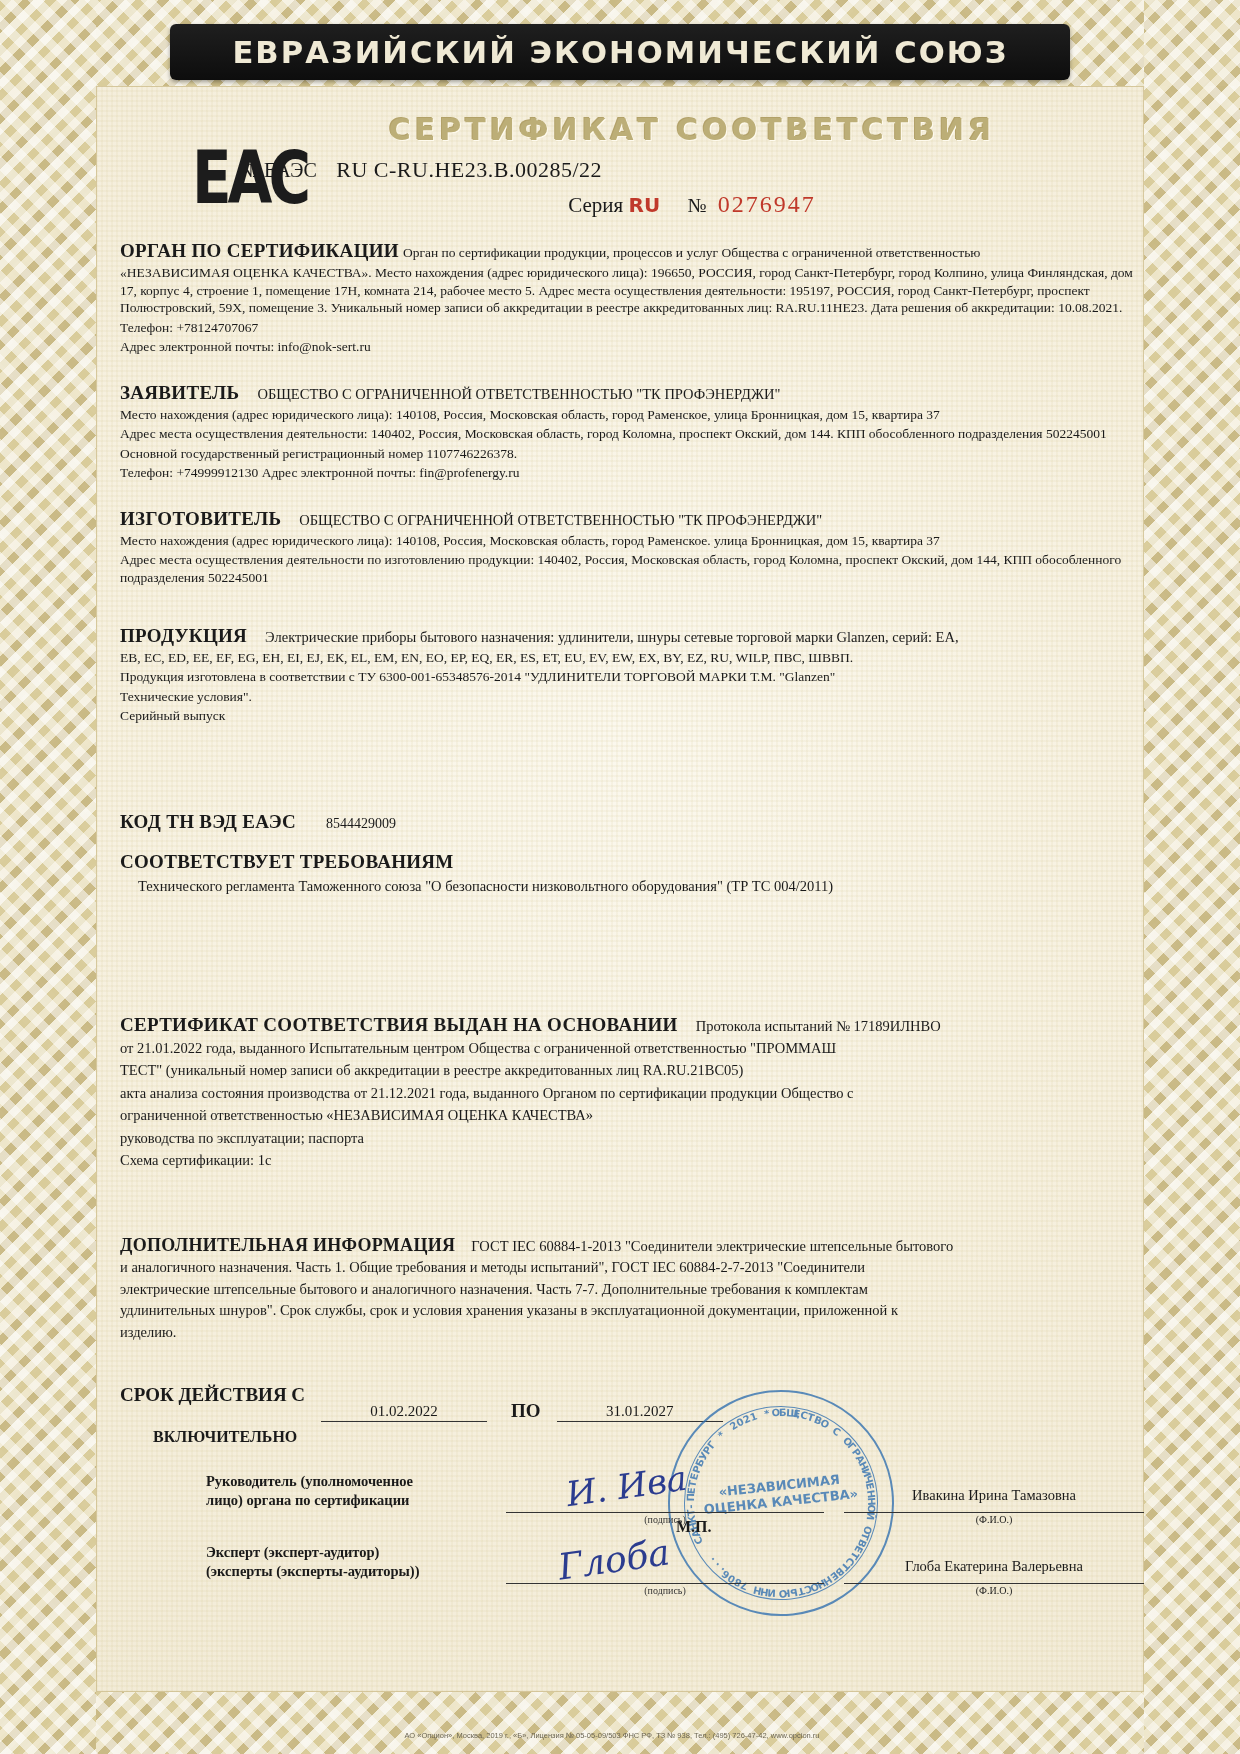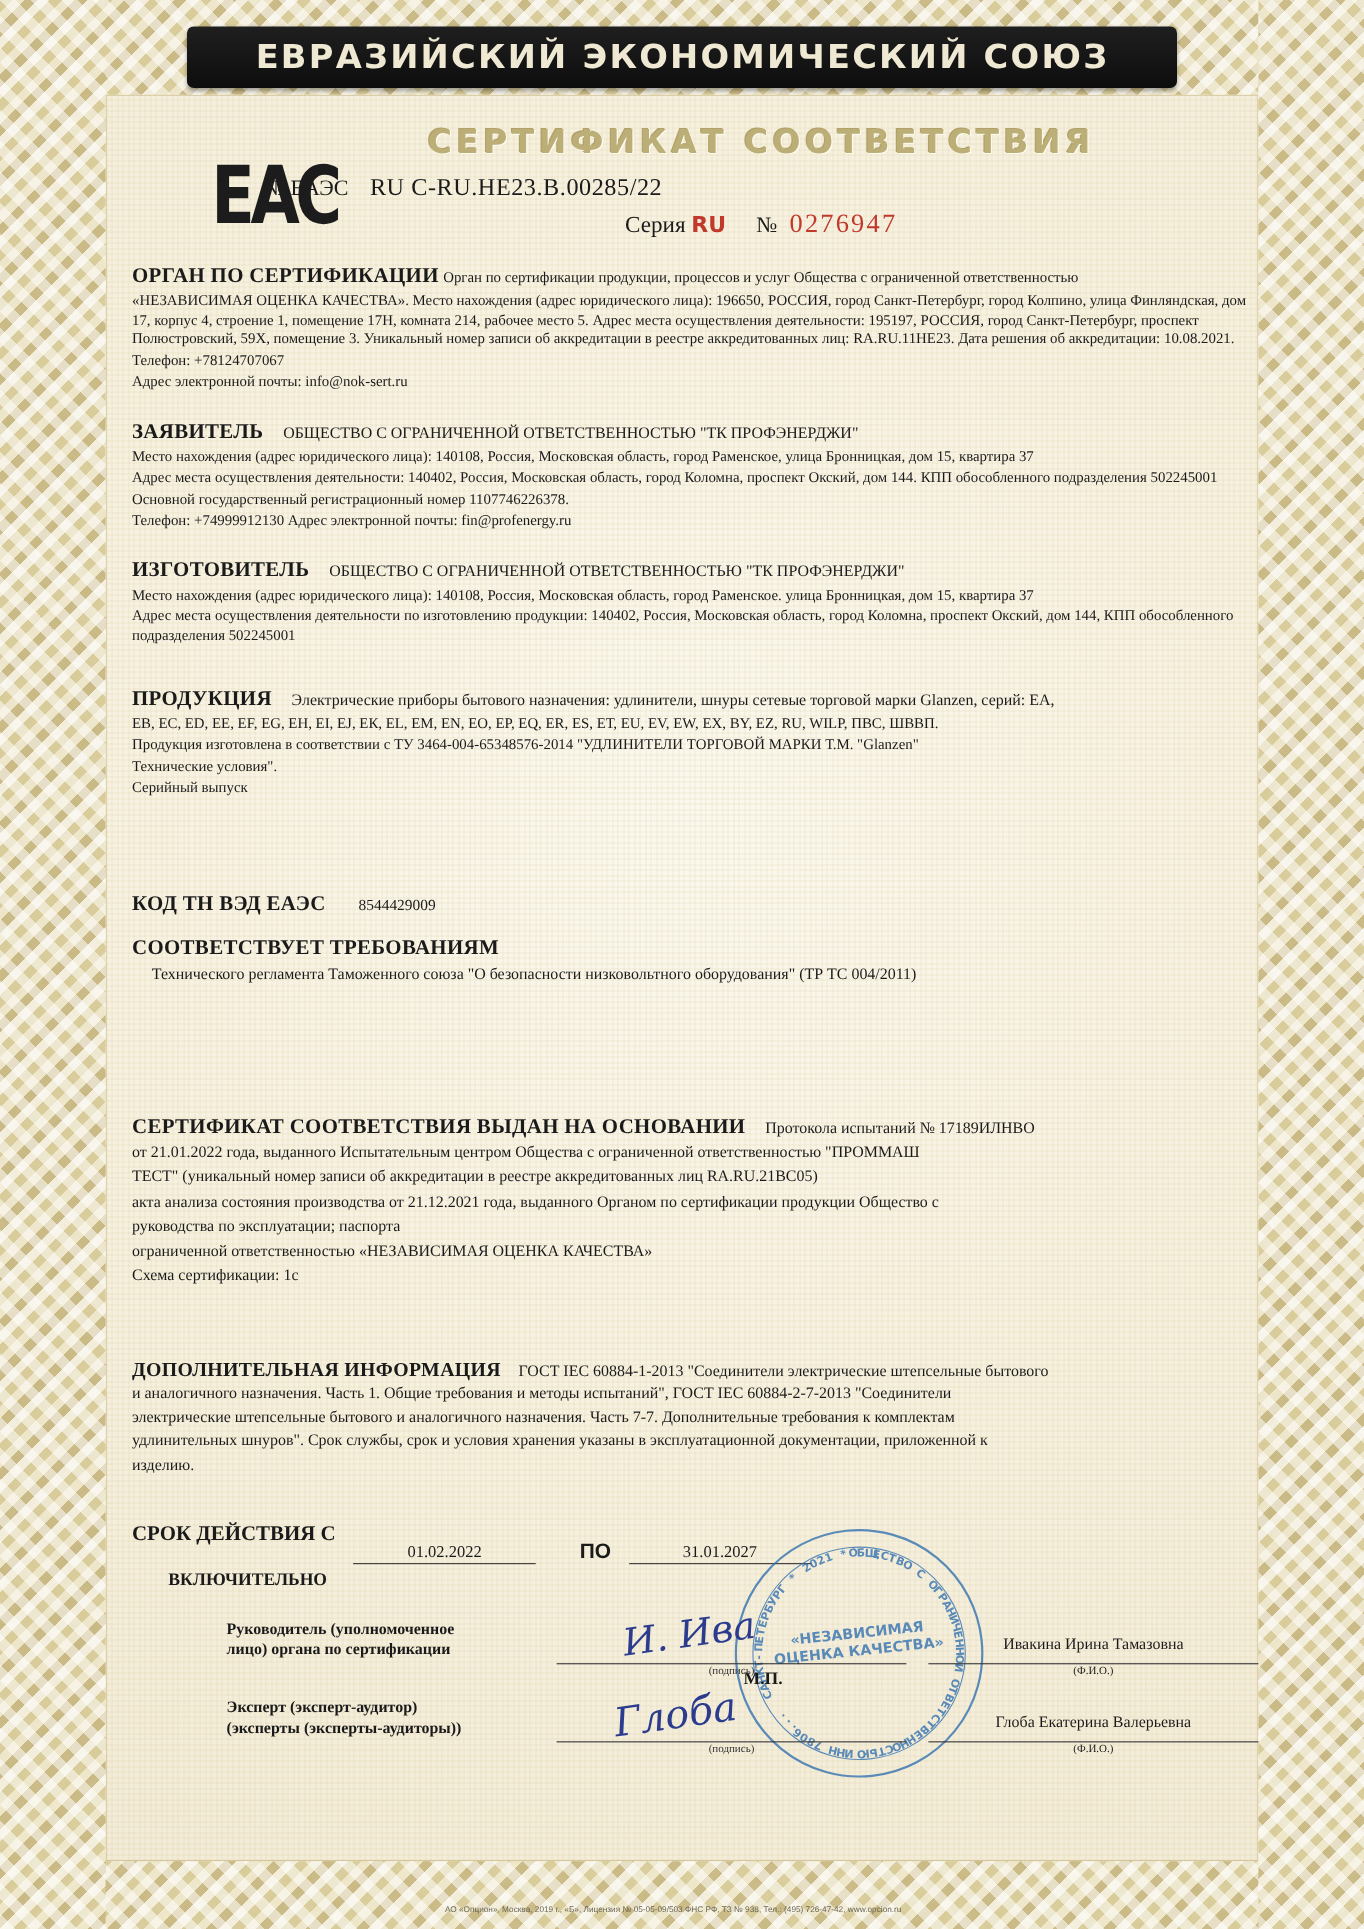--- a/index.html
+++ b/index.html
@@ -134,21 +134,21 @@
 
   .dopinfo{margin-top:64px;}
   .dopinfo h2{font-size:18px;}
   .dopinfo p{font-size:14.5px;line-height:1.35;margin-top:2px;}
 
   
   .valid{margin-top:26px;position:relative;}
   .valid .row1{display:flex;align-items:flex-end;gap:0;}
   .valid h2{font-size:19px;}
   .dateblock{display:inline-block;border-bottom:1px solid #333;min-width:150px;text-align:center;font-size:15px;padding:0 8px 1px 8px;margin-left:16px;}
-  .po{font-size:19px;font-weight:bold;margin-left:40px;font-family:Liberation Sans, sans-serif;}
+  .po{font-size:19px;font-weight:bold;margin-left:24px;font-family:Liberation Serif, serif;}
   .incl{font-size:16px;font-weight:bold;margin-top:6px;display:block;margin-left:33px;}
 
   
   .signs{margin-top:26px;position:relative;}
   .sig-row{display:flex;align-items:flex-start;margin-bottom:18px;}
   .sig-label{width:300px;font-size:14.5px;font-weight:bold;line-height:1.35;padding-left:86px;}
   .sig-mid{flex:1;position:relative;margin-right:20px;}
   .sig-line{border-bottom:1px solid #333;height:40px;}
   .sig-cap{font-size:10px;text-align:center;margin-top:1px;color:#333;}
   .sig-name{width:300px;text-align:center;position:relative;}
@@ -259,43 +259,43 @@
       <h2>ИЗГОТОВИТЕЛЬ</h2>
       <span class="big14" style="margin-left:14px;">ОБЩЕСТВО С ОГРАНИЧЕННОЙ ОТВЕТСТВЕННОСТЬЮ "ТК ПРОФЭНЕРДЖИ"</span>
       <p>Место нахождения (адрес юридического лица): 140108, Россия, Московская область, город Раменское. улица Бронницкая, дом 15, квартира 37</p>
       <p>Адрес места осуществления деятельности по изготовлению продукции: 140402, Россия, Московская область, город Коломна, проспект Окский, дом 144, КПП обособленного подразделения 502245001</p>
     </div>
 
     <div class="sec" style="margin-top:38px;">
       <h2>ПРОДУКЦИЯ</h2>
       <span class="big14" style="margin-left:14px;">Электрические приборы бытового назначения: удлинители, шнуры сетевые торговой марки Glanzen, серий: ЕА,</span>
       <p class="big14">ЕВ, ЕС, ED, ЕЕ, EF, EG, ЕН, EI, EJ, ЕК, EL, ЕМ, EN, ЕО, ЕР, EQ, ER, ES, ЕТ, EU, EV, EW, ЕХ, BY, EZ, RU, WILP, ПВС, ШВВП.</p>
-      <p class="big14">Продукция изготовлена в соответствии с ТУ 3464-004-65348576-2014 "УДЛИНИТЕЛИ ТОРГОВОЙ МАРКИ Т.М. "Glanzen"</p>
+      <p class="big14">Продукция изготовлена в соответствии с ТУ 6300-001-65348576-2014 "УДЛИНИТЕЛИ ТОРГОВОЙ МАРКИ Т.М. "Glanzen"</p>
       <p class="big14">Технические условия".</p>
       <p class="big14 ind">Серийный выпуск</p>
     </div>
 
     <div class="sec kod" style="margin-top:86px;">
       <h2>КОД ТН ВЭД ЕАЭС</h2>
       <span class="v">8544429009</span>
     </div>
 
     <div class="sec sootv">
       <h2>СООТВЕТСТВУЕТ ТРЕБОВАНИЯМ</h2>
       <p>Технического регламента Таможенного союза "О безопасности низковольтного оборудования" (ТР ТС 004/2011)</p>
     </div>
 
     <div class="sec osnov">
       <h2>СЕРТИФИКАТ СООТВЕТСТВИЯ  ВЫДАН НА ОСНОВАНИИ</h2>
       <span class="big14" style="margin-left:14px;">Протокола испытаний № 17189ИЛНВО</span>
       <p>от 21.01.2022 года, выданного Испытательным центром Общества с ограниченной ответственностью "ПРОММАШ</p>
       <p>ТЕСТ" (уникальный номер записи об аккредитации в реестре аккредитованных лиц RA.RU.21ВС05)</p>
       <p>акта анализа состояния производства от 21.12.2021 года, выданного Органом по сертификации продукции Общество с</p>
+      <p>ограниченной ответственностью «НЕЗАВИСИМАЯ ОЦЕНКА КАЧЕСТВА»</p>
       <p>руководства по эксплуатации; паспорта</p>
-      <p>ограниченной ответственностью «НЕЗАВИСИМАЯ ОЦЕНКА КАЧЕСТВА»</p>
       <p class="ind">Схема сертификации: 1с</p>
     </div>
 
     <div class="sec dopinfo">
       <h2>ДОПОЛНИТЕЛЬНАЯ ИНФОРМАЦИЯ</h2>
       <span class="big14" style="margin-left:12px;">ГОСТ IEC 60884-1-2013 "Соединители электрические штепсельные бытового</span>
       <p>и аналогичного назначения. Часть 1. Общие требования и методы испытаний", ГОСТ IEC 60884-2-7-2013 "Соединители</p>
       <p>электрические штепсельные бытового и аналогичного назначения. Часть 7-7. Дополнительные требования к комплектам</p>
       <p>удлинительных шнуров". Срок службы, срок и условия хранения указаны в эксплуатационной документации, приложенной к</p>
       <p>изделию.</p>

